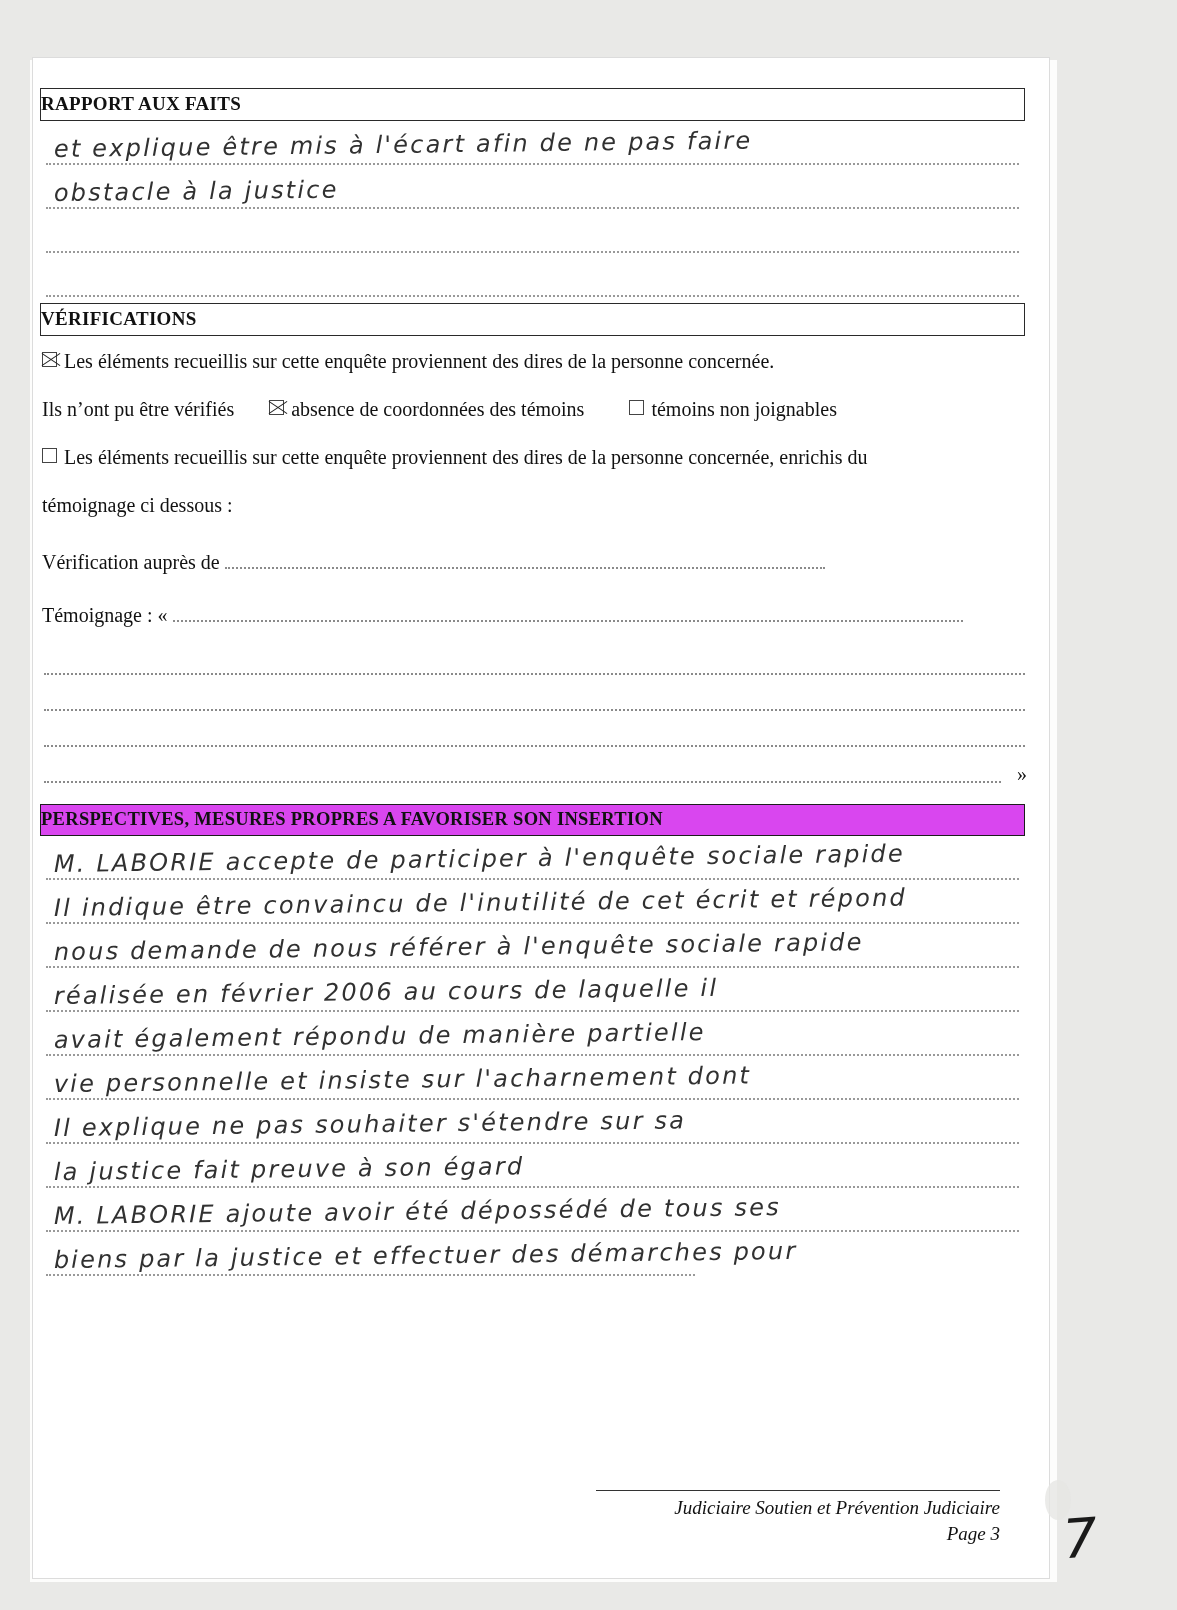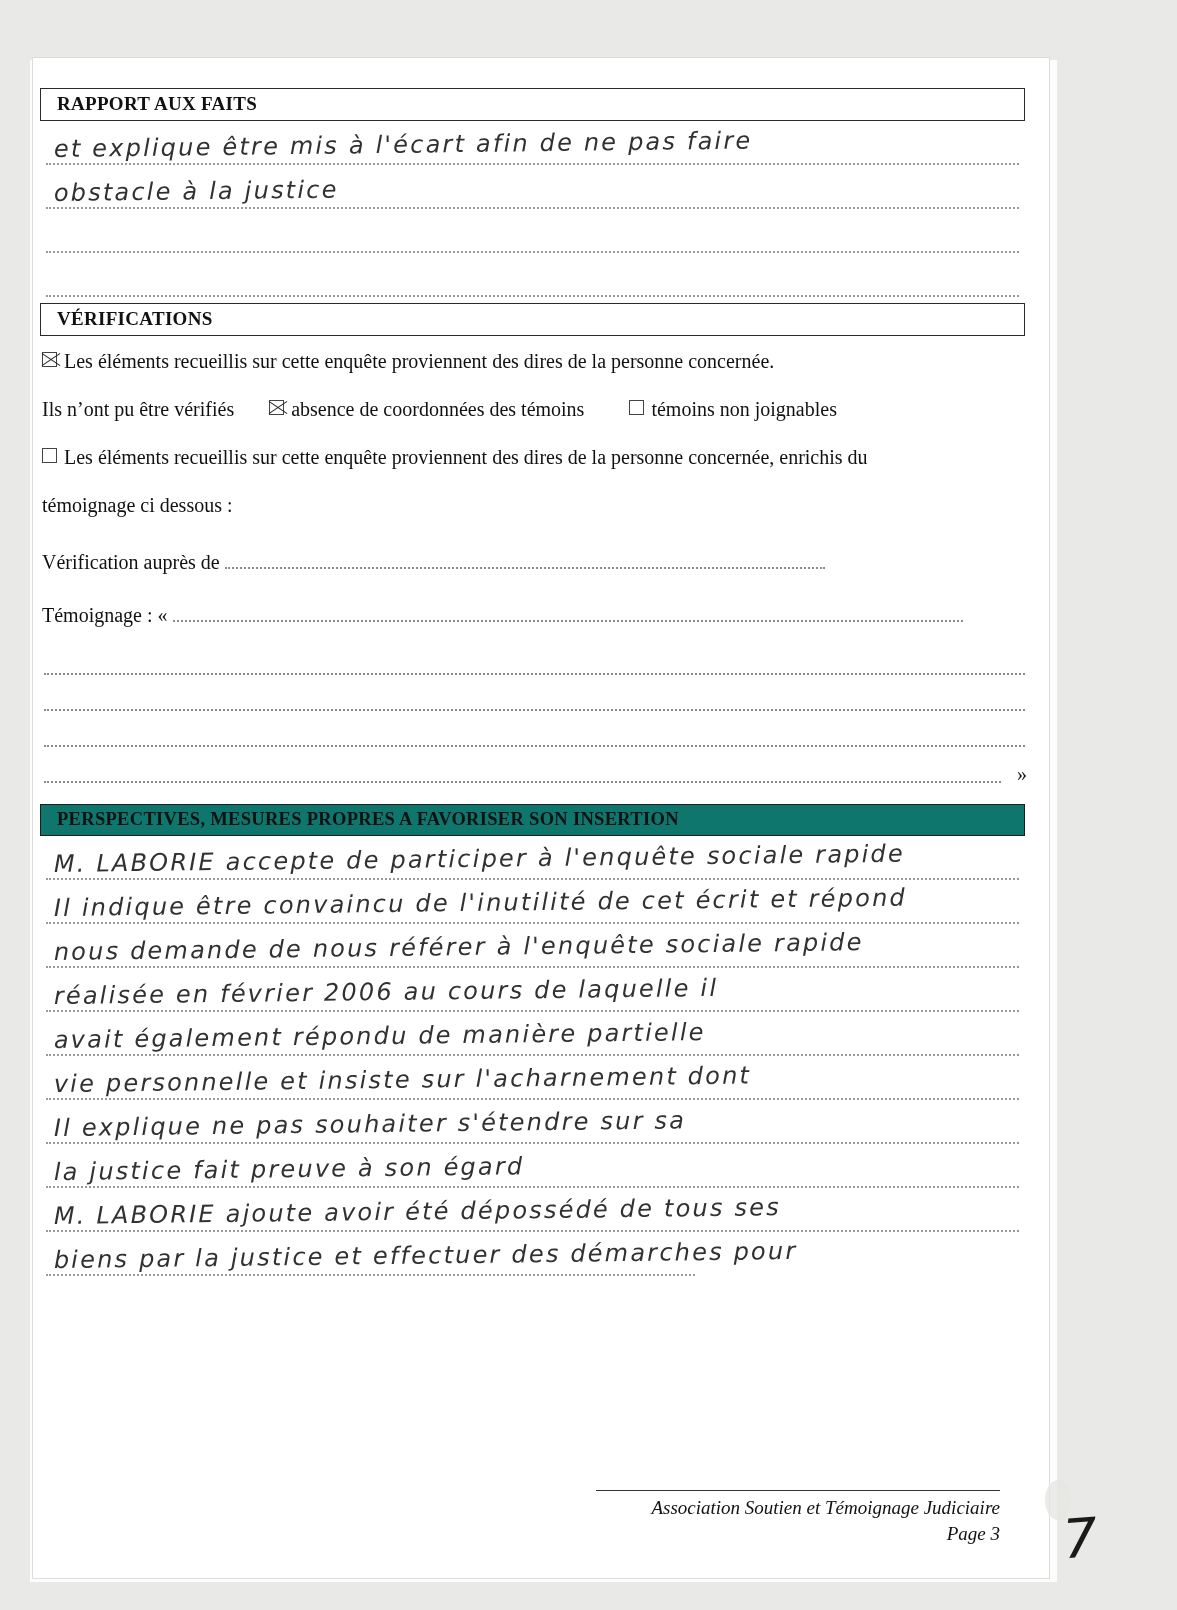--- a/index.html
+++ b/index.html
@@ -44,30 +44,30 @@
   .content {
     position: absolute;
     left: 40px;
     top: 88px;
     width: 985px;
   }
 
   
   .section-bar {
     border: 1px solid #2a2a2a;
-    padding: 4px 8px 5px 16px;
+    padding: 4px 8px 5px 0;
     font-weight: bold;
     font-size: 19px;
     letter-spacing: 0.3px;
     line-height: 1.15;
     margin-bottom: 6px;
     background: #ffffff;
   }
   .section-bar.shaded {
-    background: #0f766e;
+    background: #d946ef;
     border: 1px solid #1d1d1d;
     font-size: 18.5px;
   }
 
   
   .rule {
     height: 44px;
     position: relative;
   }
   .rule .dots {
@@ -317,19 +317,19 @@
       <div class="rule">
         <span class="hand">biens par la justice et effectuer des démarches pour</span>
         <div class="dots" style="right:330px"></div>
       </div>
     </div>
 
   </div>
 
   <div class="footer-rule"></div>
   <div class="footer">
-    <div>Association Soutien et Témoignage Judiciaire</div>
+    <div>Judiciaire Soutien et Prévention Judiciaire</div>
     <div>Page 3</div>
   </div>
 
   <div class="smudge"></div>
   <div class="page-num-hand">7</div>
 </div>
 
 </body></html>

